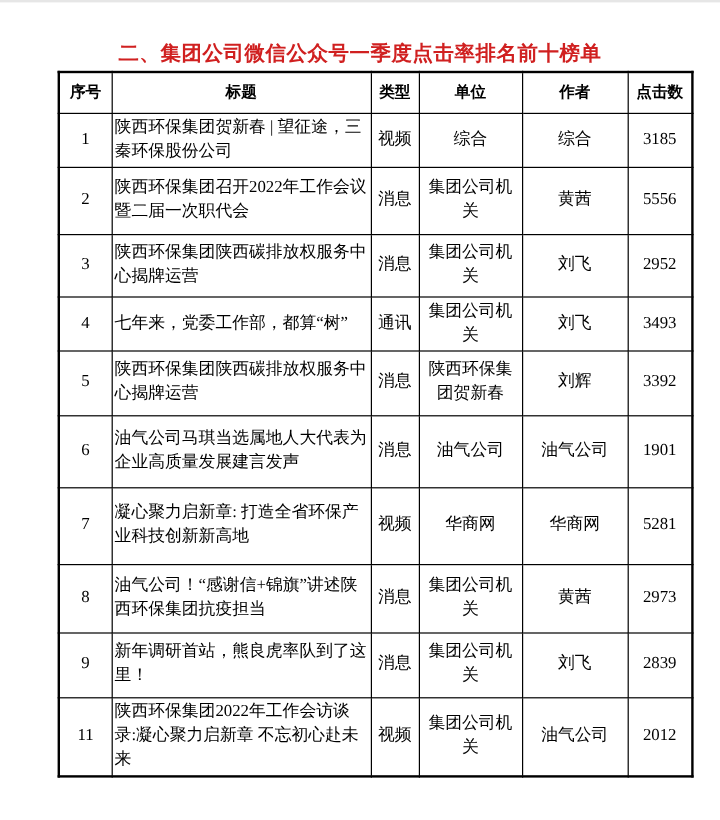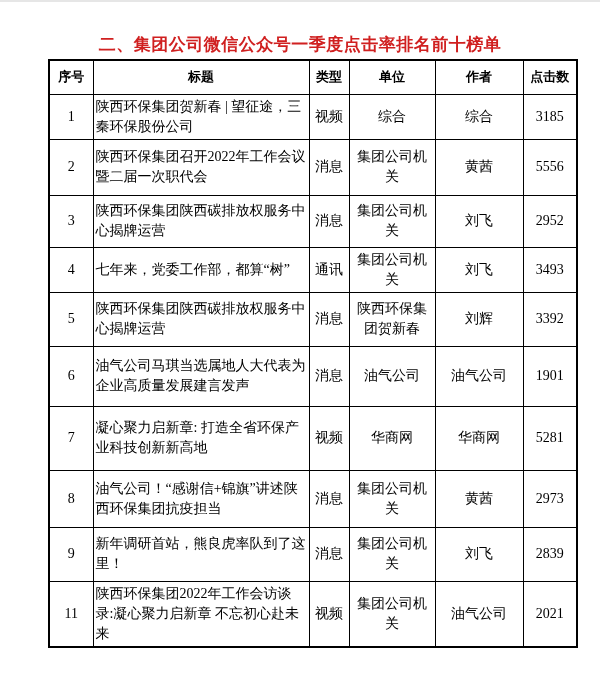--- a/index.html
+++ b/index.html
@@ -143,17 +143,17 @@
         <td class="c-unit">集团公司机关</td>
         <td class="c-author">刘飞</td>
         <td class="c-clicks">2839</td>
       </tr>
       <tr>
         <td class="c-no">11</td>
         <td class="c-title">陕西环保集团2022年工作会访谈录:凝心聚力启新章 不忘初心赴未来</td>
         <td class="c-type">视频</td>
         <td class="c-unit">集团公司机关</td>
         <td class="c-author">油气公司</td>
-        <td class="c-clicks">2021</td>
+        <td class="c-clicks">2012</td>
       </tr>
     </tbody>
   </table>
 </div>
 
 </body></html>

